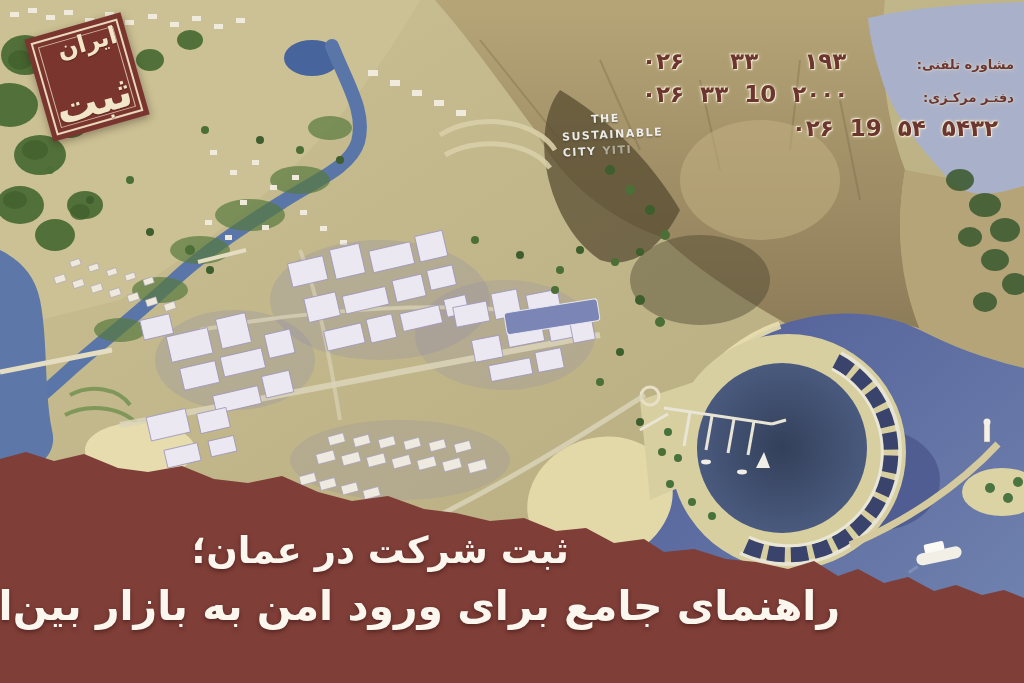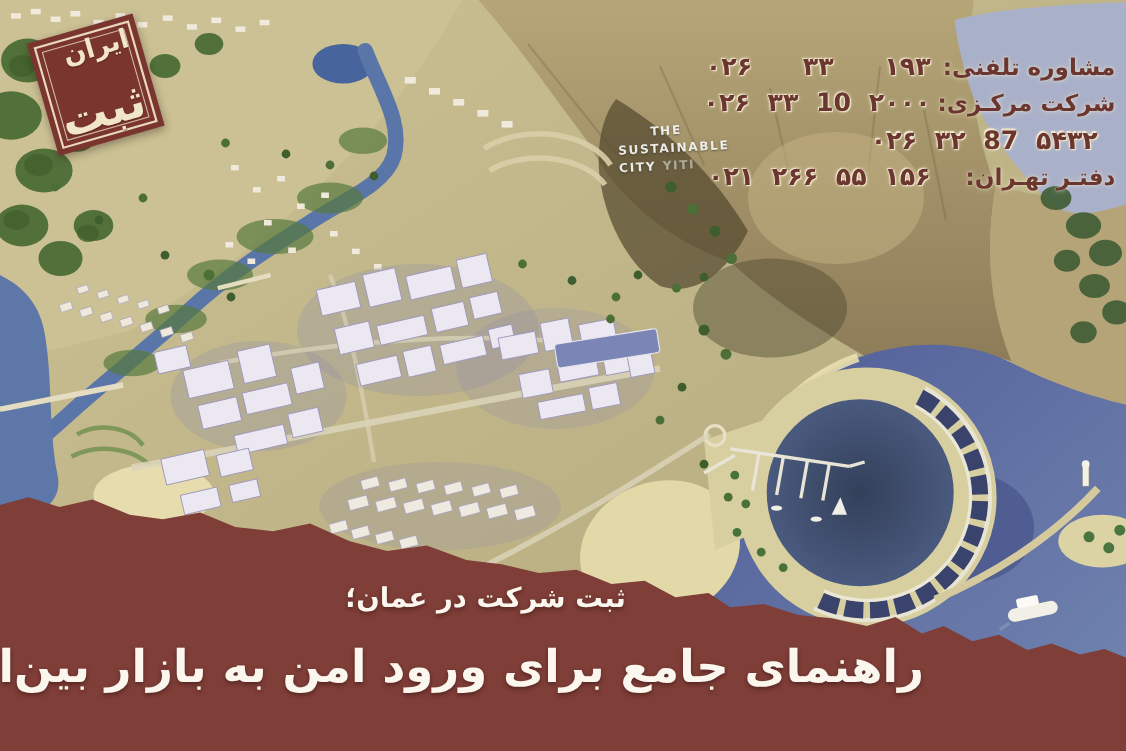--- a/index.html
+++ b/index.html
@@ -34,36 +34,36 @@
   }
   .logo .w-bottom{
     position:absolute;bottom:2px;left:0;right:0;text-align:center;color:#f2e6c8;
     font-size:42px;font-weight:bold;direction:rtl;line-height:52px;
     text-shadow:0 1px 1px rgba(60,15,10,.5);
   }
   
   .contact{position:absolute;top:45px;right:10px;width:372px;z-index:4;direction:rtl;}
   .contact-row{display:flex;align-items:baseline;height:33.4px;}
   .contact-label{
-    width:152px;font-size:21px;font-weight:bold;color:#6b362f;
+    width:152px;font-size:13px;font-weight:bold;color:#6b362f;
     white-space:nowrap;line-height:33.4px;
     text-shadow:0 0 2px rgba(246,238,214,.85),0 0 6px rgba(246,238,214,.55);
   }
   .contact-num{
     flex:1;direction:ltr;text-align:right;padding-right:16px;
     font-size:23px;font-weight:bold;color:#6b362f;letter-spacing:2.5px;word-spacing:8px;
     white-space:nowrap;line-height:33.4px;
     text-shadow:1px 1px 1px #f3ead0,-1px -1px 1px #f3ead0,0 0 4px rgba(243,234,208,.9);
   }
   
   .banner-title,.banner-subtitle{
     position:absolute;z-index:5;direction:rtl;white-space:nowrap;color:#fbf7ee;
     font-weight:bold;text-shadow:0 2px 4px rgba(45,12,10,.5);
   }
-  .banner-title{right:455px;top:529px;font-size:25px;}
+  .banner-title{right:455px;top:529px;font-size:37px;}
   .banner-subtitle{right:184px;top:582px;font-size:41px;text-align:center;}
 </style>
 </head>
 <body>
 
 <div class="stage">
 
   <svg class="scene" viewBox="0 0 1024 683" aria-hidden="true">
     <defs>
       <linearGradient id="gBase" x1="0" y1="0" x2="1" y2="1">
@@ -365,29 +365,27 @@
     <div class="w-top">ایران</div>
     <div class="w-bottom">ثبت</div>
   </div>
 
   <div class="contact">
     <div class="contact-row">
       <div class="contact-label">مشاوره تلفنی:</div>
       <div class="contact-num" dir="ltr">۰۲۶  ۳۳  ۱۹۳</div>
     </div>
     <div class="contact-row">
-      <div class="contact-label">شرکت مرکـزی:</div>
+      <div class="contact-label">دفتـر مرکـزی:</div>
       <div class="contact-num" dir="ltr">۰۲۶ ۳۳ 10 ۲۰۰۰</div>
     </div>
     <div class="contact-row">
-      <div class="contact-num" dir="ltr">۰۲۶ ۳۲ 87 ۵۴۳۲</div>
-    </div>
-    <div class="contact-row">
-      <div class="contact-label">دفتـر تهـران:</div>
-      <div class="contact-num" dir="ltr">۰۲۱ ۲۶۶ ۵۵ ۱۵۶</div>
+      <div class="contact-num" dir="ltr">۰۲۶ 19 ۵۴ ۵۴۳۲</div>
+    </div>
+    <div class="contact-row">
     </div>
     <div class="contact-row">
     </div>
   </div>
 
   <div class="banner-title">ثبت شرکت در عمان؛</div>
   <div class="banner-subtitle">راهنمای جامع برای ورود امن به بازار بین‌المللی</div>
 
 </div>
 

